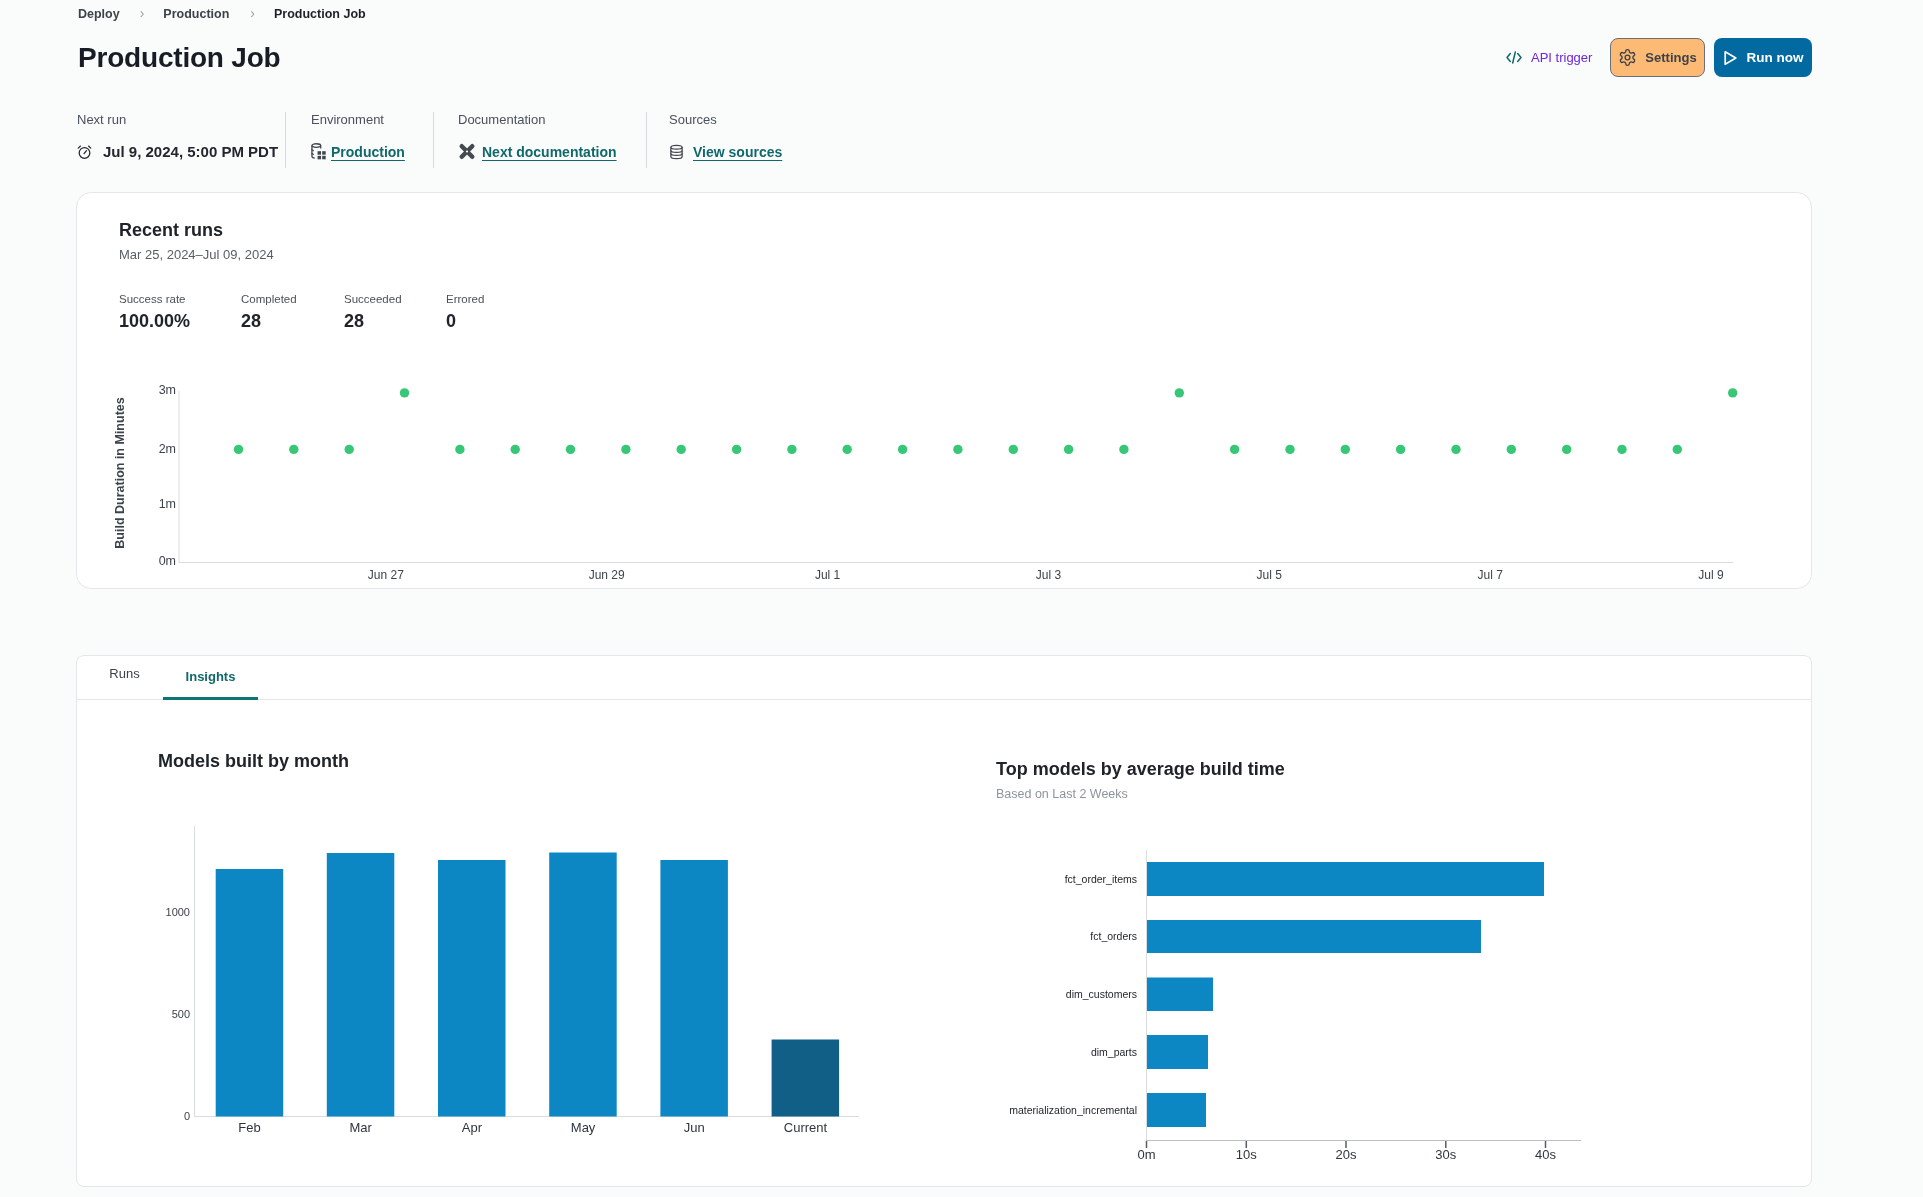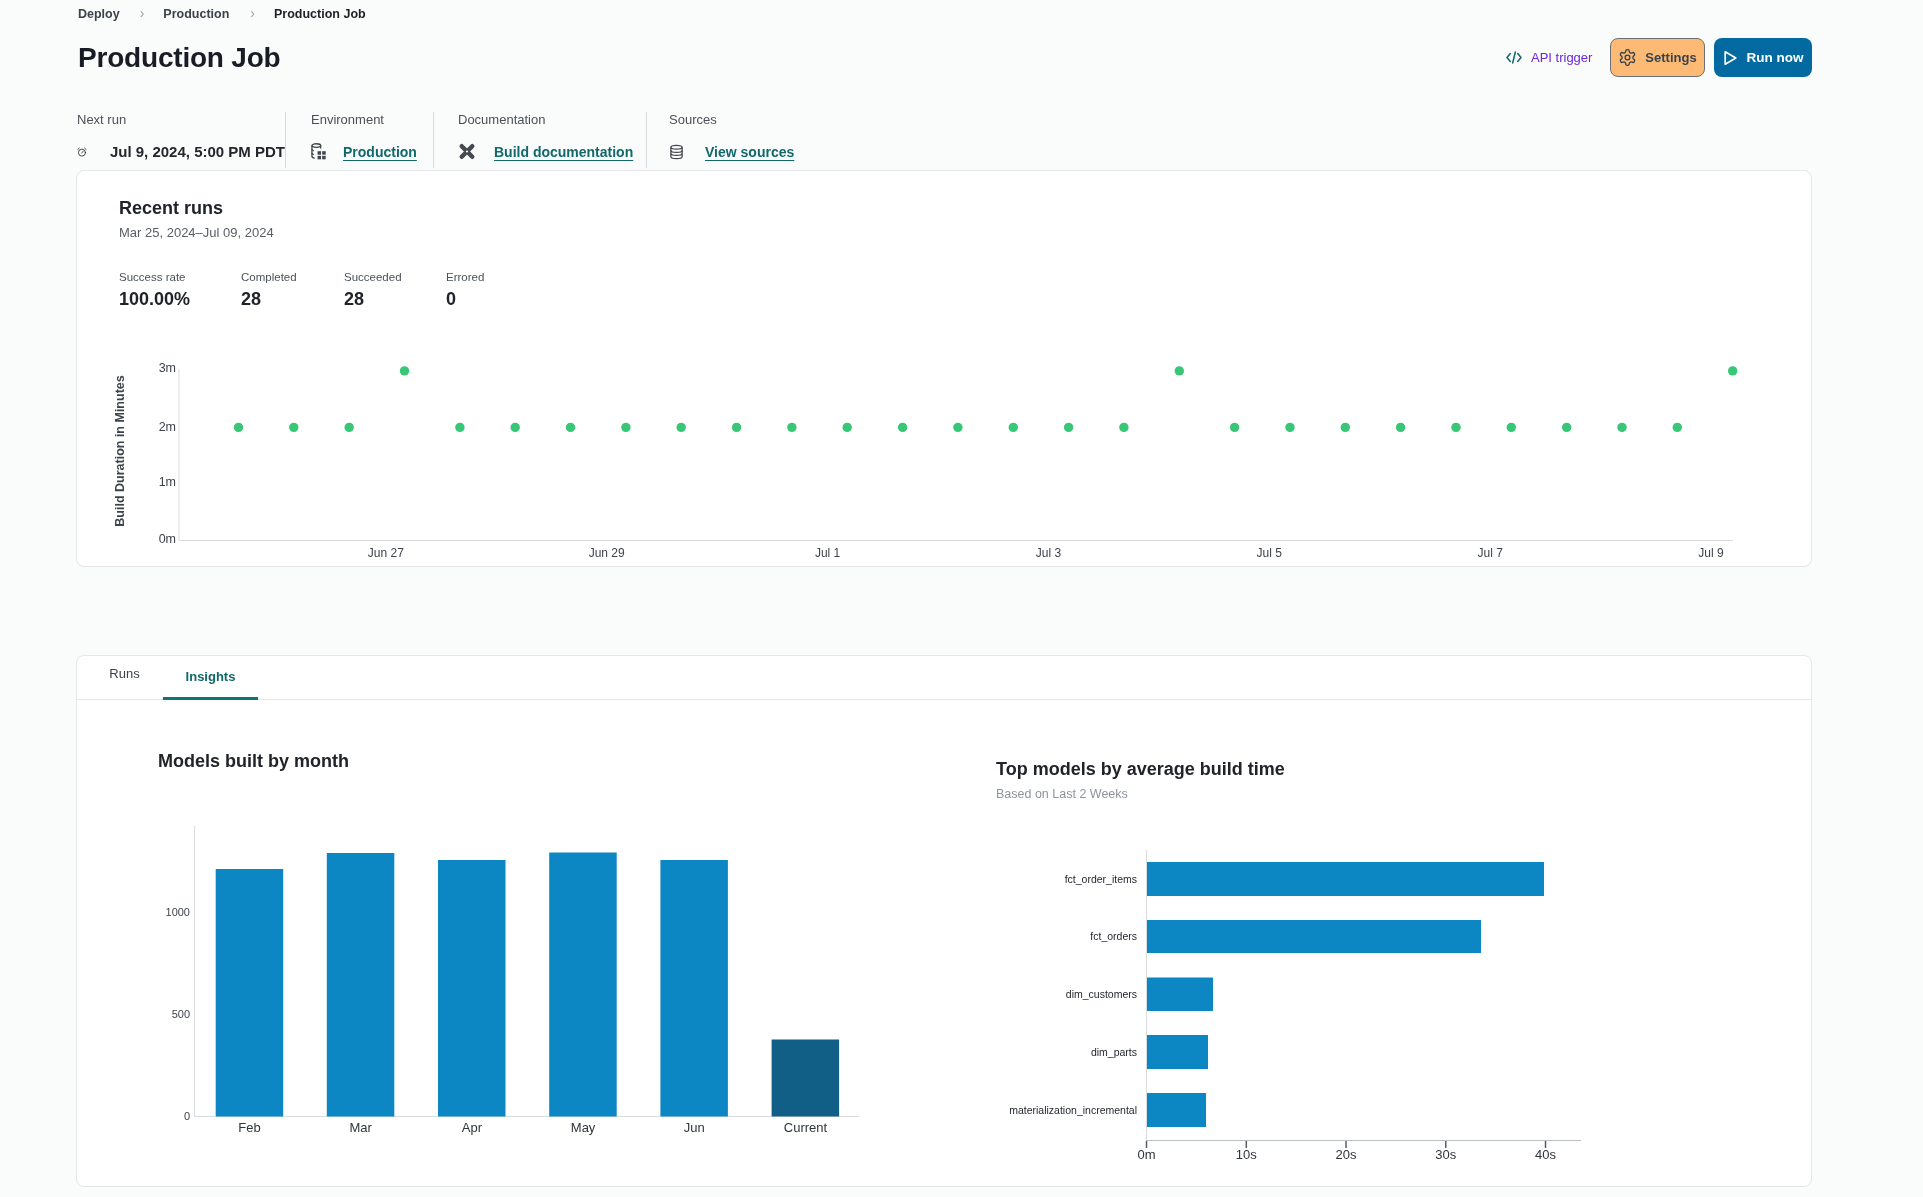--- a/index.html
+++ b/index.html
@@ -17,31 +17,31 @@
 .actions { position:absolute; top:38px; left:1506px; height:39px; display:flex; align-items:center; }
 .apitrigger { color:#6d28d9; font-size:13px; display:flex; align-items:center; gap:9px; width:104px; }
 .btn { height:39px; border-radius:8px; display:flex; align-items:center; justify-content:center; font-size:13px; font-weight:700; }
 .btn-settings { width:95px; background:#fdba74; border:1px solid #697077; color:#3b424a; gap:8px; margin-right:9px; }
 .btn-run { width:98px; background:#0369a1; color:#fff; gap:9px; font-size:13.5px; }
 
 
 .meta { position:absolute; left:77px; top:112px; display:flex; }
 .meta .divider { width:1px; background:#d8dbde; height:56px; }
 .meta .lbl { font-size:13px; color:#4a515a; height:15px; }
-.meta .val { margin-top:16px; font-size:15px; font-weight:700; color:#23272d; display:flex; align-items:center; white-space:nowrap;gap:12px; }
+.meta .val { margin-top:16px; font-size:15px; font-weight:700; color:#23272d; display:flex; align-items:center; white-space:nowrap; }
 .meta .val .ictxt { margin-left:11px; }
 .meta a { color:#11686b; text-decoration:underline; text-underline-offset:3px; font-weight:700; font-size:14px; }
 .s-next { width:208px; }
 .s-env  { width:147px; padding-left:25px; }
 .s-doc  { width:212px; padding-left:24px; }
 .s-src  { padding-left:22px; }
 
 
 .card { position:absolute; left:76px; width:1736px; background:#fff; border:1px solid #e4e6e9; border-radius:8px; }
-.card1 { top:170px; height:397px; }
+.card1 { top:192px; height:397px;border-radius:15px; }
 .card2 { top:655px; height:532px; }
 
 .h2 { position:absolute; left:42px; top:27px; font-size:18px; font-weight:700; color:#20242a; }
 .dates { position:absolute; left:42px; top:54px; font-size:13px; color:#575e66; }
 .stat { position:absolute; top:100px; }
 .stat .sl { font-size:11.5px; color:#4a515a; }
 .stat .sv { font-size:18px; font-weight:700; color:#20242a; margin-top:6px; }
 
 
 .tabs { position:absolute; left:0; top:0; width:1734px; height:44px; border-bottom:1px solid #e4e6e9; display:flex; border-radius:8px 8px 0 0; }
@@ -120,21 +120,21 @@
     <div class="sect s-doc">
       <div class="lbl">Documentation</div>
       <div class="val">
         <svg width="18" height="17" viewBox="0 0 24 24">
             <g stroke="#454a51" stroke-width="6.4" stroke-linecap="round" fill="none">
               <path d="M4.6 4.6 L19.4 19.4"></path>
               <path d="M19.4 4.6 L4.6 19.4"></path>
             </g>
             <circle cx="12" cy="12" r="1.5" fill="#fff"></circle>
           </svg>
-        <span class="ictxt" style="margin-left:6px;"><a href="#">Build documentation</a></span>
+        <span class="ictxt" style="margin-left:6px;"><a href="#">Next documentation</a></span>
       </div>
     </div>
     <div class="divider"></div>
     <div class="sect s-src">
       <div class="lbl">Sources</div>
       <div class="val">
         <svg width="15" height="16" viewBox="0 0 24 24" fill="none" stroke="#40464d" stroke-width="2">
             <ellipse cx="12" cy="4.5" rx="9" ry="3"></ellipse>
             <path d="M3 4.5v5c0 1.66 4.03 3 9 3s9-1.34 9-3v-5"></path>
             <path d="M3 9.5v5c0 1.66 4.03 3 9 3s9-1.34 9-3v-5"></path>

